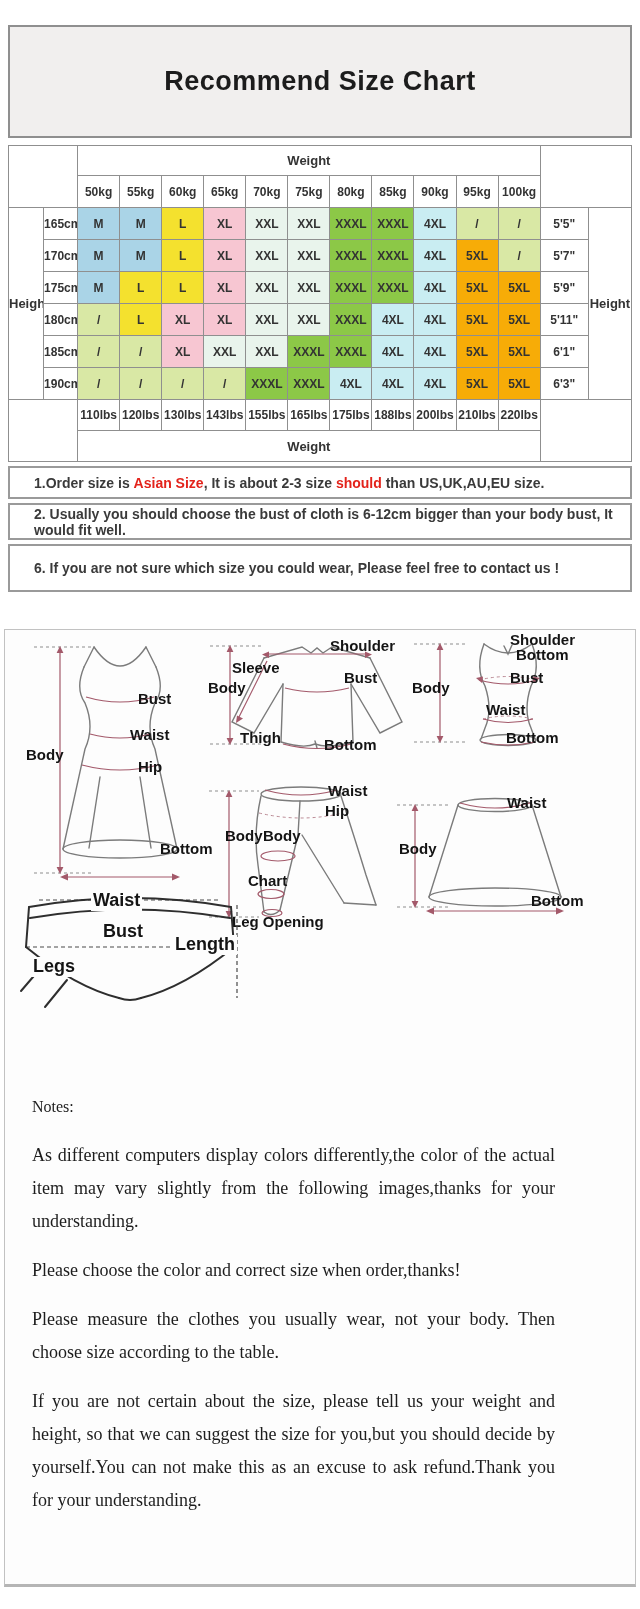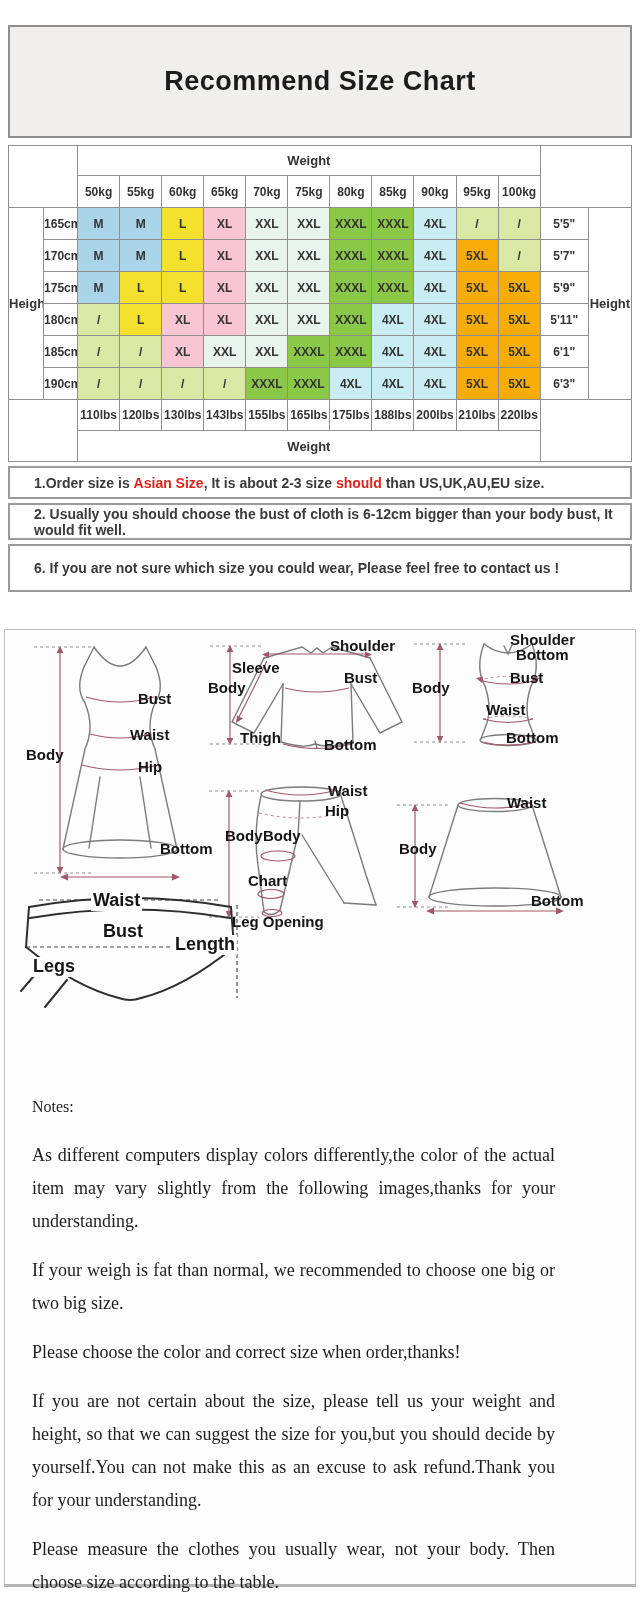--- a/index.html
+++ b/index.html
@@ -371,18 +371,17 @@
       <span class="dlabel big" style="left:76px;top:6px">Waist</span>
       <span class="dlabel big" style="left:86px;top:37px">Bust</span>
       <span class="dlabel big" style="left:16px;top:72px">Legs</span>
       <span class="dlabel big" style="left:158px;top:50px">Length</span>
     </div>
   </div>
 
   <div class="notes">
     <p class="heading">Notes:</p>
     <p>As different computers display colors differently,the color of the actual item may vary slightly from the following images,thanks for your understanding.</p>
-    <p>If your weigh is fat than normal, we recommended to choose one big or two big size.</p>
     <p>Please choose the color and correct size when order,thanks!</p>
+    <p>Please measure the clothes you usually wear, not your body. Then choose size according to the table.</p>
     <p>If you are not certain about the size, please tell us your weight and height, so that we can suggest the size for you,but you should decide by yourself.You can not make this as an excuse to ask refund.Thank you for your understanding.</p>
-    <p>Please measure the clothes you usually wear, not your body. Then choose size according to the table.</p>
   </div>
 </div>
 
 </body></html>

